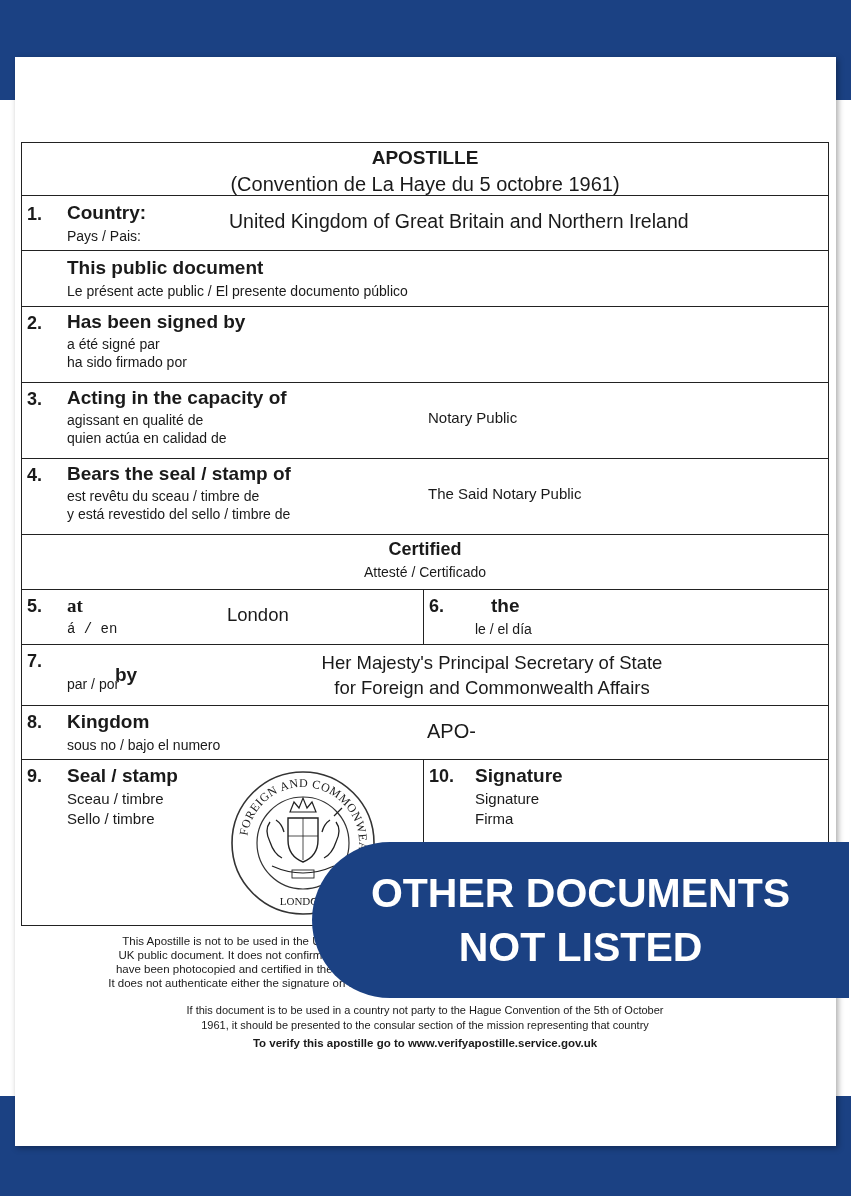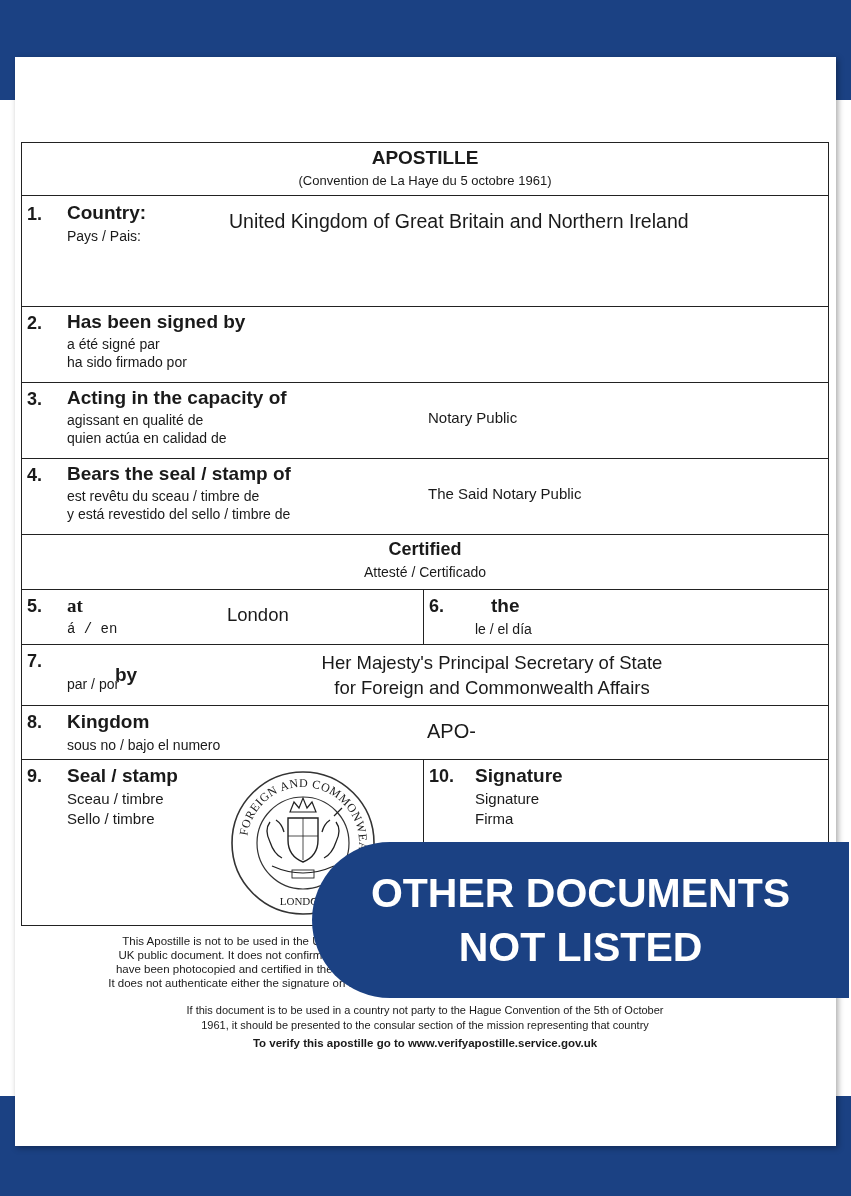--- a/index.html
+++ b/index.html
@@ -49,30 +49,34 @@
 <body>
 
 <div class="band-top"></div>
 <div class="band-bottom"></div>
 
 <div class="paper">
   <div class="table">
 
     <div class="row first" style="top:0;height:52px;">
       <div class="center" style="top:4px;font-weight:bold;font-size:19px;">APOSTILLE</div>
-      <div class="center" style="top:30px;font-size:13px;">(Convention de La Haye du 5 octobre 1961)</div>
+      <div class="center" style="top:30px;font-size:20px;">(Convention de La Haye du 5 octobre 1961)</div>
     </div>
 
     <div class="row" style="top:52px;height:55px;">
       <span class="num" style="top:8px;">1.</span>
       <span class="lbl" style="top:6px;">Country:</span>
       <span class="sub" style="top:31px;">Pays / Pais:</span>
       <span class="val" style="left:207px;top:14px;font-size:19.5px;">United Kingdom of Great Britain and Northern Ireland</span>
     </div>
 
+    <div class="row" style="top:107px;height:56px;">
+      <span class="lbl" style="top:6px;">This public document</span>
+      <span class="sub" style="top:31px;">Le présent acte public / El presente documento público</span>
+    </div>
 
     <div class="row" style="top:163px;height:76px;">
       <span class="num" style="top:6px;">2.</span>
       <span class="lbl" style="top:4px;">Has been signed by</span>
       <span class="sub" style="top:28px;">a été signé par</span>
       <span class="sub" style="top:46px;">ha sido firmado por</span>
       <span class="val" style="left:405px;top:30px;"></span>
     </div>
 
     <div class="row" style="top:239px;height:76px;">

